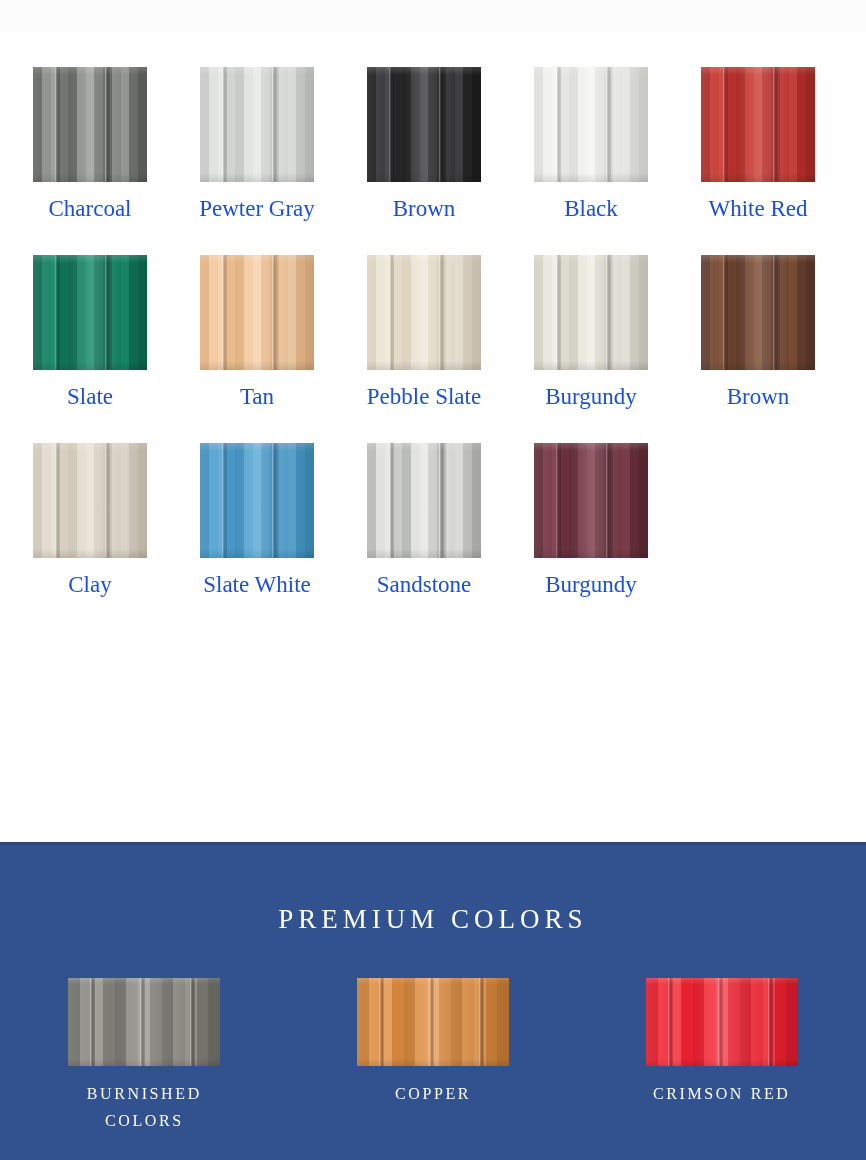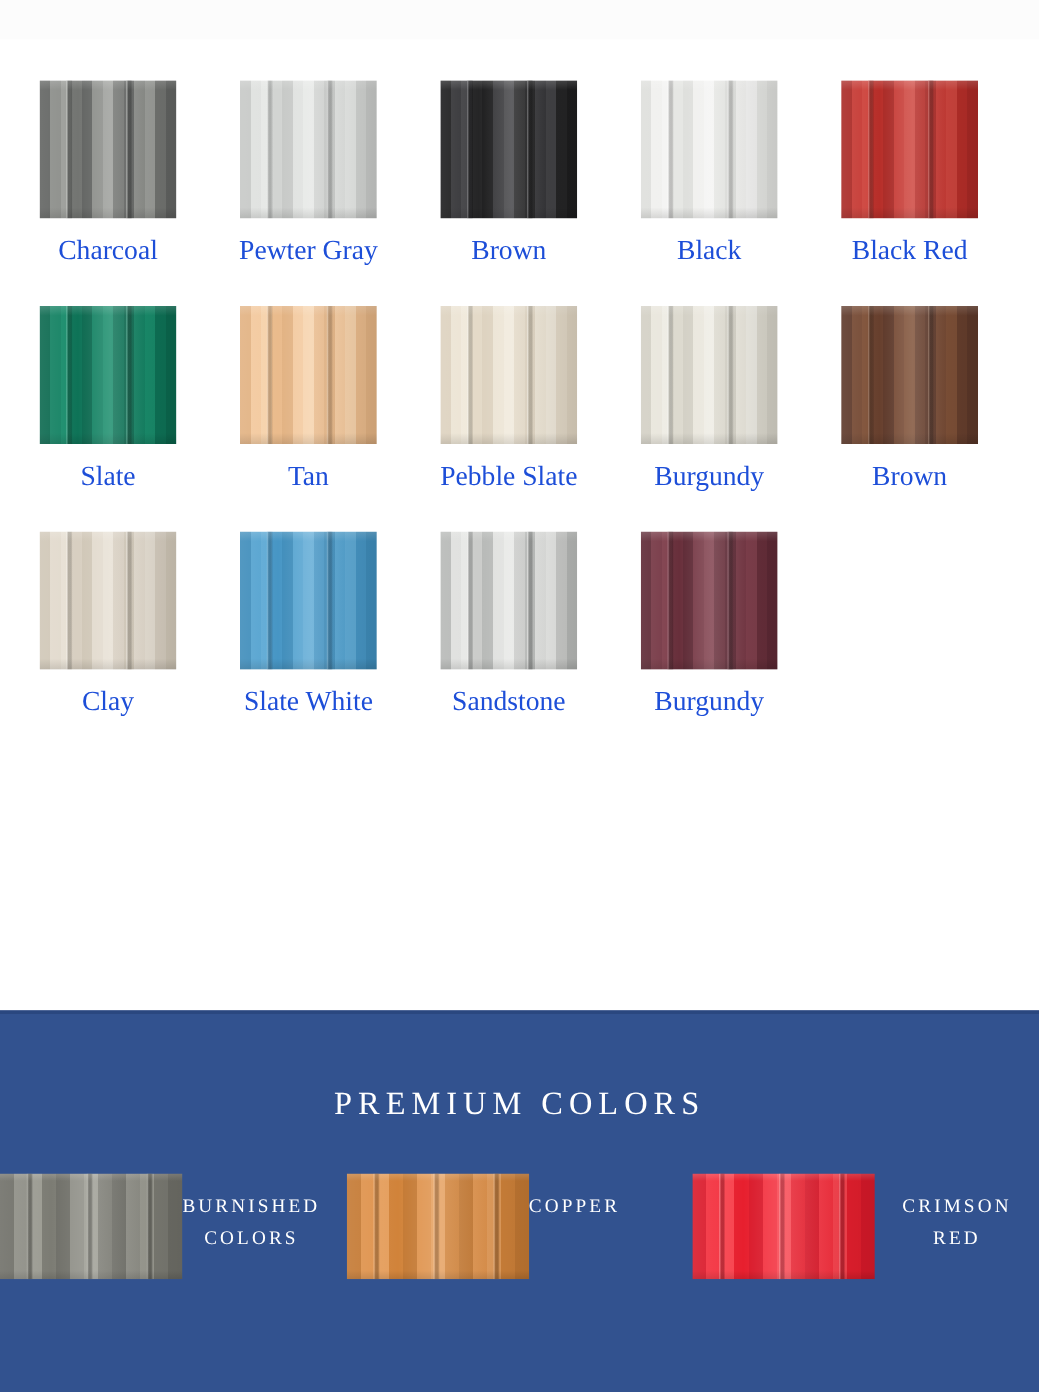--- a/index.html
+++ b/index.html
@@ -114,22 +114,22 @@
     left: 0;
     top: 133px;
     width: 866px;
     display: flex;
     flex-direction: row;
   }
 
   .premium-cell {
     flex: 1 1 0;
     display: flex;
-    flex-direction: row;
-    align-items: flex-start;
+    flex-direction: column;
+    align-items: center;
   }
 
   .premium-chip {
     width: 152px;
     height: 88px;
     position: relative;
     overflow: hidden;
   }
   .premium-chip .ribs,
   .premium-chip .seams,
@@ -192,21 +192,21 @@
         </div>
         <div class="swatch-label">Black</div>
       </div>
 
       <div class="swatch-cell">
         <div class="swatch-chip">
           <div class="ribs" style="background: linear-gradient(90deg, rgb(170, 41, 37) 0%, rgb(170, 41, 37) 7.69%, rgb(198, 58, 52) 7.69%, rgb(198, 58, 52) 15.38%, rgb(205, 68, 61) 15.38%, rgb(205, 68, 61) 23.08%, rgb(183, 46, 41) 23.08%, rgb(183, 46, 41) 30.77%, rgb(170, 41, 37) 30.77%, rgb(170, 41, 37) 38.46%, rgb(198, 58, 52) 38.46%, rgb(198, 58, 52) 46.15%, rgb(205, 68, 61) 46.15%, rgb(205, 68, 61) 53.85%, rgb(183, 46, 41) 53.85%, rgb(183, 46, 41) 61.54%, rgb(170, 41, 37) 61.54%, rgb(170, 41, 37) 69.23%, rgb(198, 58, 52) 69.23%, rgb(198, 58, 52) 76.92%, rgb(205, 68, 61) 76.92%, rgb(205, 68, 61) 84.62%, rgb(183, 46, 41) 84.62%, rgb(183, 46, 41) 92.31%, rgb(170, 41, 37) 92.31%, rgb(170, 41, 37) 100%);"></div>
           <div class="seams" style="background: repeating-linear-gradient(90deg, rgba(0, 0, 0, 0) 0px, rgba(0, 0, 0, 0) 22px, rgb(230, 143, 138) 22.5px, rgb(99, 22, 20) 24px, rgb(99, 22, 20) 26px, rgba(0, 0, 0, 0) 27.5px, rgba(0, 0, 0, 0) 50px); opacity: 0.55;"></div>
           <div class="sheen" style="background: linear-gradient(90deg, rgba(255, 255, 255, 0.1) 0%, rgba(255, 255, 255, 0) 28%, rgba(255, 255, 255, 0.16) 52%, rgba(0, 0, 0, 0.05) 78%, rgba(0, 0, 0, 0.1) 100%), linear-gradient(rgba(255, 255, 255, 0.16) 0%, rgba(255, 255, 255, 0) 7%, rgba(0, 0, 0, 0) 92%, rgba(0, 0, 0, 0.12) 100%);"></div>
         </div>
-        <div class="swatch-label">Black Red</div>
+        <div class="swatch-label">White Red</div>
       </div>
     </div>
 
     <div class="swatch-row">
       <div class="swatch-cell">
         <div class="swatch-chip">
           <div class="ribs" style="background: linear-gradient(90deg, rgb(11, 105, 79) 0%, rgb(11, 105, 79) 7.69%, rgb(20, 130, 99) 7.69%, rgb(20, 130, 99) 15.38%, rgb(25, 140, 107) 15.38%, rgb(25, 140, 107) 23.08%, rgb(14, 115, 87) 23.08%, rgb(14, 115, 87) 30.77%, rgb(11, 105, 79) 30.77%, rgb(11, 105, 79) 38.46%, rgb(20, 130, 99) 38.46%, rgb(20, 130, 99) 46.15%, rgb(25, 140, 107) 46.15%, rgb(25, 140, 107) 53.85%, rgb(14, 115, 87) 53.85%, rgb(14, 115, 87) 61.54%, rgb(11, 105, 79) 61.54%, rgb(11, 105, 79) 69.23%, rgb(20, 130, 99) 69.23%, rgb(20, 130, 99) 76.92%, rgb(25, 140, 107) 76.92%, rgb(25, 140, 107) 84.62%, rgb(14, 115, 87) 84.62%, rgb(14, 115, 87) 92.31%, rgb(11, 105, 79) 92.31%, rgb(11, 105, 79) 100%);"></div>
           <div class="seams" style="background: repeating-linear-gradient(90deg, rgba(0, 0, 0, 0) 0px, rgba(0, 0, 0, 0) 22px, rgb(111, 190, 167) 22.5px, rgb(5, 59, 43) 24px, rgb(5, 59, 43) 26px, rgba(0, 0, 0, 0) 27.5px, rgba(0, 0, 0, 0) 50px); opacity: 0.55;"></div>
           <div class="sheen" style="background: linear-gradient(90deg, rgba(255, 255, 255, 0.1) 0%, rgba(255, 255, 255, 0) 28%, rgba(255, 255, 255, 0.16) 52%, rgba(0, 0, 0, 0.05) 78%, rgba(0, 0, 0, 0.1) 100%), linear-gradient(rgba(255, 255, 255, 0.16) 0%, rgba(255, 255, 255, 0) 7%, rgba(0, 0, 0, 0) 92%, rgba(0, 0, 0, 0.12) 100%);"></div>
         </div>

